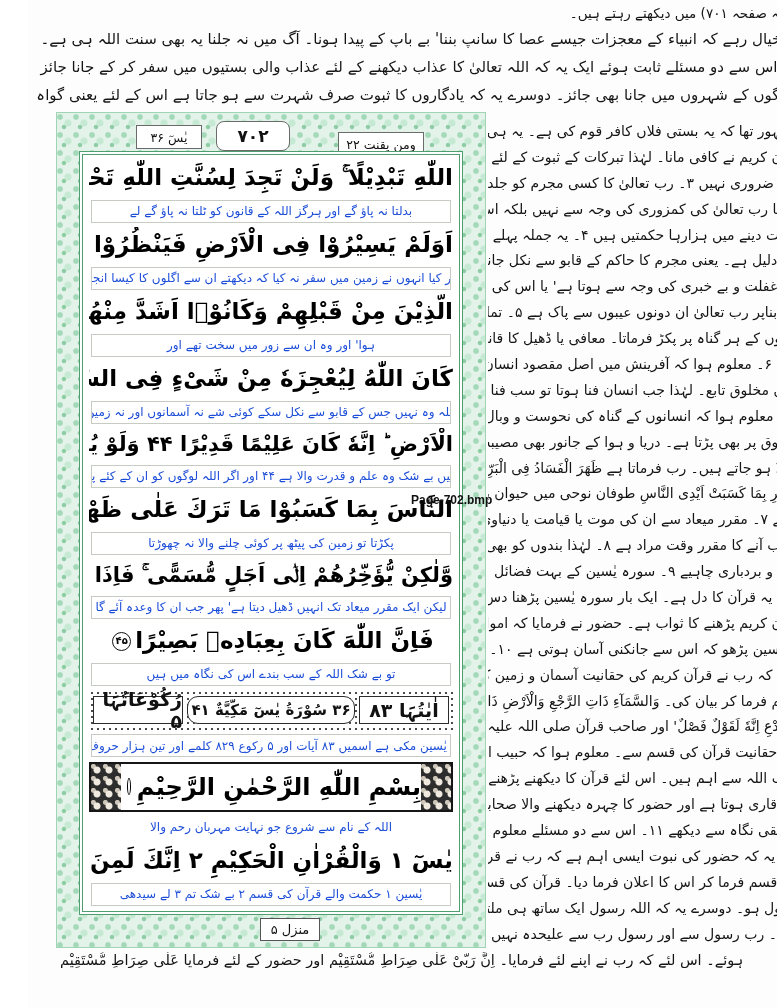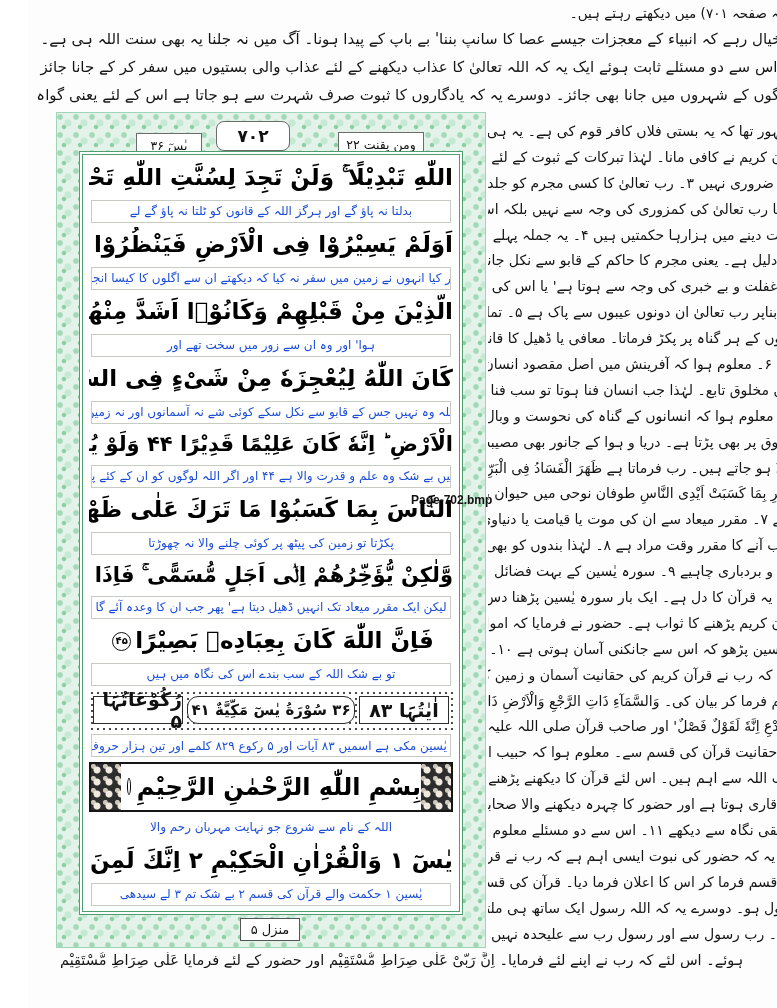--- a/index.html
+++ b/index.html
@@ -16,21 +16,21 @@
   .qbox{position:absolute;left:28px;top:112px;width:430px;height:836px;
         background-color:#e3f3e9;
         background-image:
           radial-gradient(circle at 4px 5px,  #a3d8b8 2.3px, transparent 3.4px),
           radial-gradient(circle at 12px 11px,#c6e9d3 2.9px, transparent 4.2px),
           radial-gradient(circle at 8px 15px, #8ccda4 1.6px, transparent 2.7px);
         background-size:16px 18px;
         box-shadow:inset 0 0 0 1px #9fd4b4;}
   .qtab{position:absolute;background:#fff;border:1px solid #6b6b6b;direction:rtl;
         display:flex;align-items:center;justify-content:center;font-size:12.5px;color:#111;}
-  #tab-surah{left:80px;top:21px;width:64px;height:22px;}
+  #tab-surah{left:80px;top:13px;width:64px;height:22px;}
   #tab-page {left:160px;top:9px;width:72px;height:28px;font-size:17px;font-weight:bold;border-radius:8px;}
   #tab-juz  {left:282px;top:20px;width:84px;height:22px;}
 
   .qinner{position:absolute;left:26px;right:26px;top:42px;bottom:36px;background:#ffffff;
           border:1px solid #4f9e6f;box-shadow:0 0 0 2px #fff,0 0 0 3px #4f9e6f;
           display:flex;flex-direction:column;justify-content:space-between;
           padding:5px 6px;box-sizing:border-box;}
 
   .arabic{direction:rtl;text-align:center;font-size:23px;font-weight:bold;line-height:1.55;
           white-space:nowrap;overflow:hidden;color:#000;flex:none;}
@@ -53,21 +53,21 @@
   .bism{flex:none;height:46px;border:2px solid #161616;display:flex;align-items:stretch;background:#fff;}
   .bism-orn{width:30px;background-color:#2d2d2d;
             background-image:radial-gradient(circle at 50% 50%,#efe9df 3px,transparent 4px),
                              radial-gradient(circle at 20% 20%,#cfc8ba 2px,transparent 3px);
             background-size:12px 12px;}
   .bism-text{flex:1;direction:rtl;display:flex;align-items:center;justify-content:center;
              font-size:24px;font-weight:bold;white-space:nowrap;overflow:hidden;color:#000;}
   .ayah-circle{display:inline-block;width:15px;height:15px;border:1.6px solid #000;border-radius:50%;
                margin:0 6px;vertical-align:middle;}
 
-  .manzil{position:absolute;left:184px;bottom:7px;width:58px;height:21px;background:#fff;
+  .manzil{position:absolute;left:204px;bottom:7px;width:58px;height:21px;background:#fff;
           border:1px solid #555;direction:rtl;display:flex;align-items:center;justify-content:center;
           font-size:13px;color:#111;}
 
   
   #commentary{position:absolute;left:460px;top:119px;width:312px;}
   .cline{direction:rtl;width:100%;height:25.9px;line-height:25.9px;font-size:14px;color:#141414;
          text-align:justify;text-align-last:right;white-space:nowrap;overflow:hidden;}
 
   
   #margin-marker{position:absolute;left:757px;top:645px;width:18px;direction:rtl;

